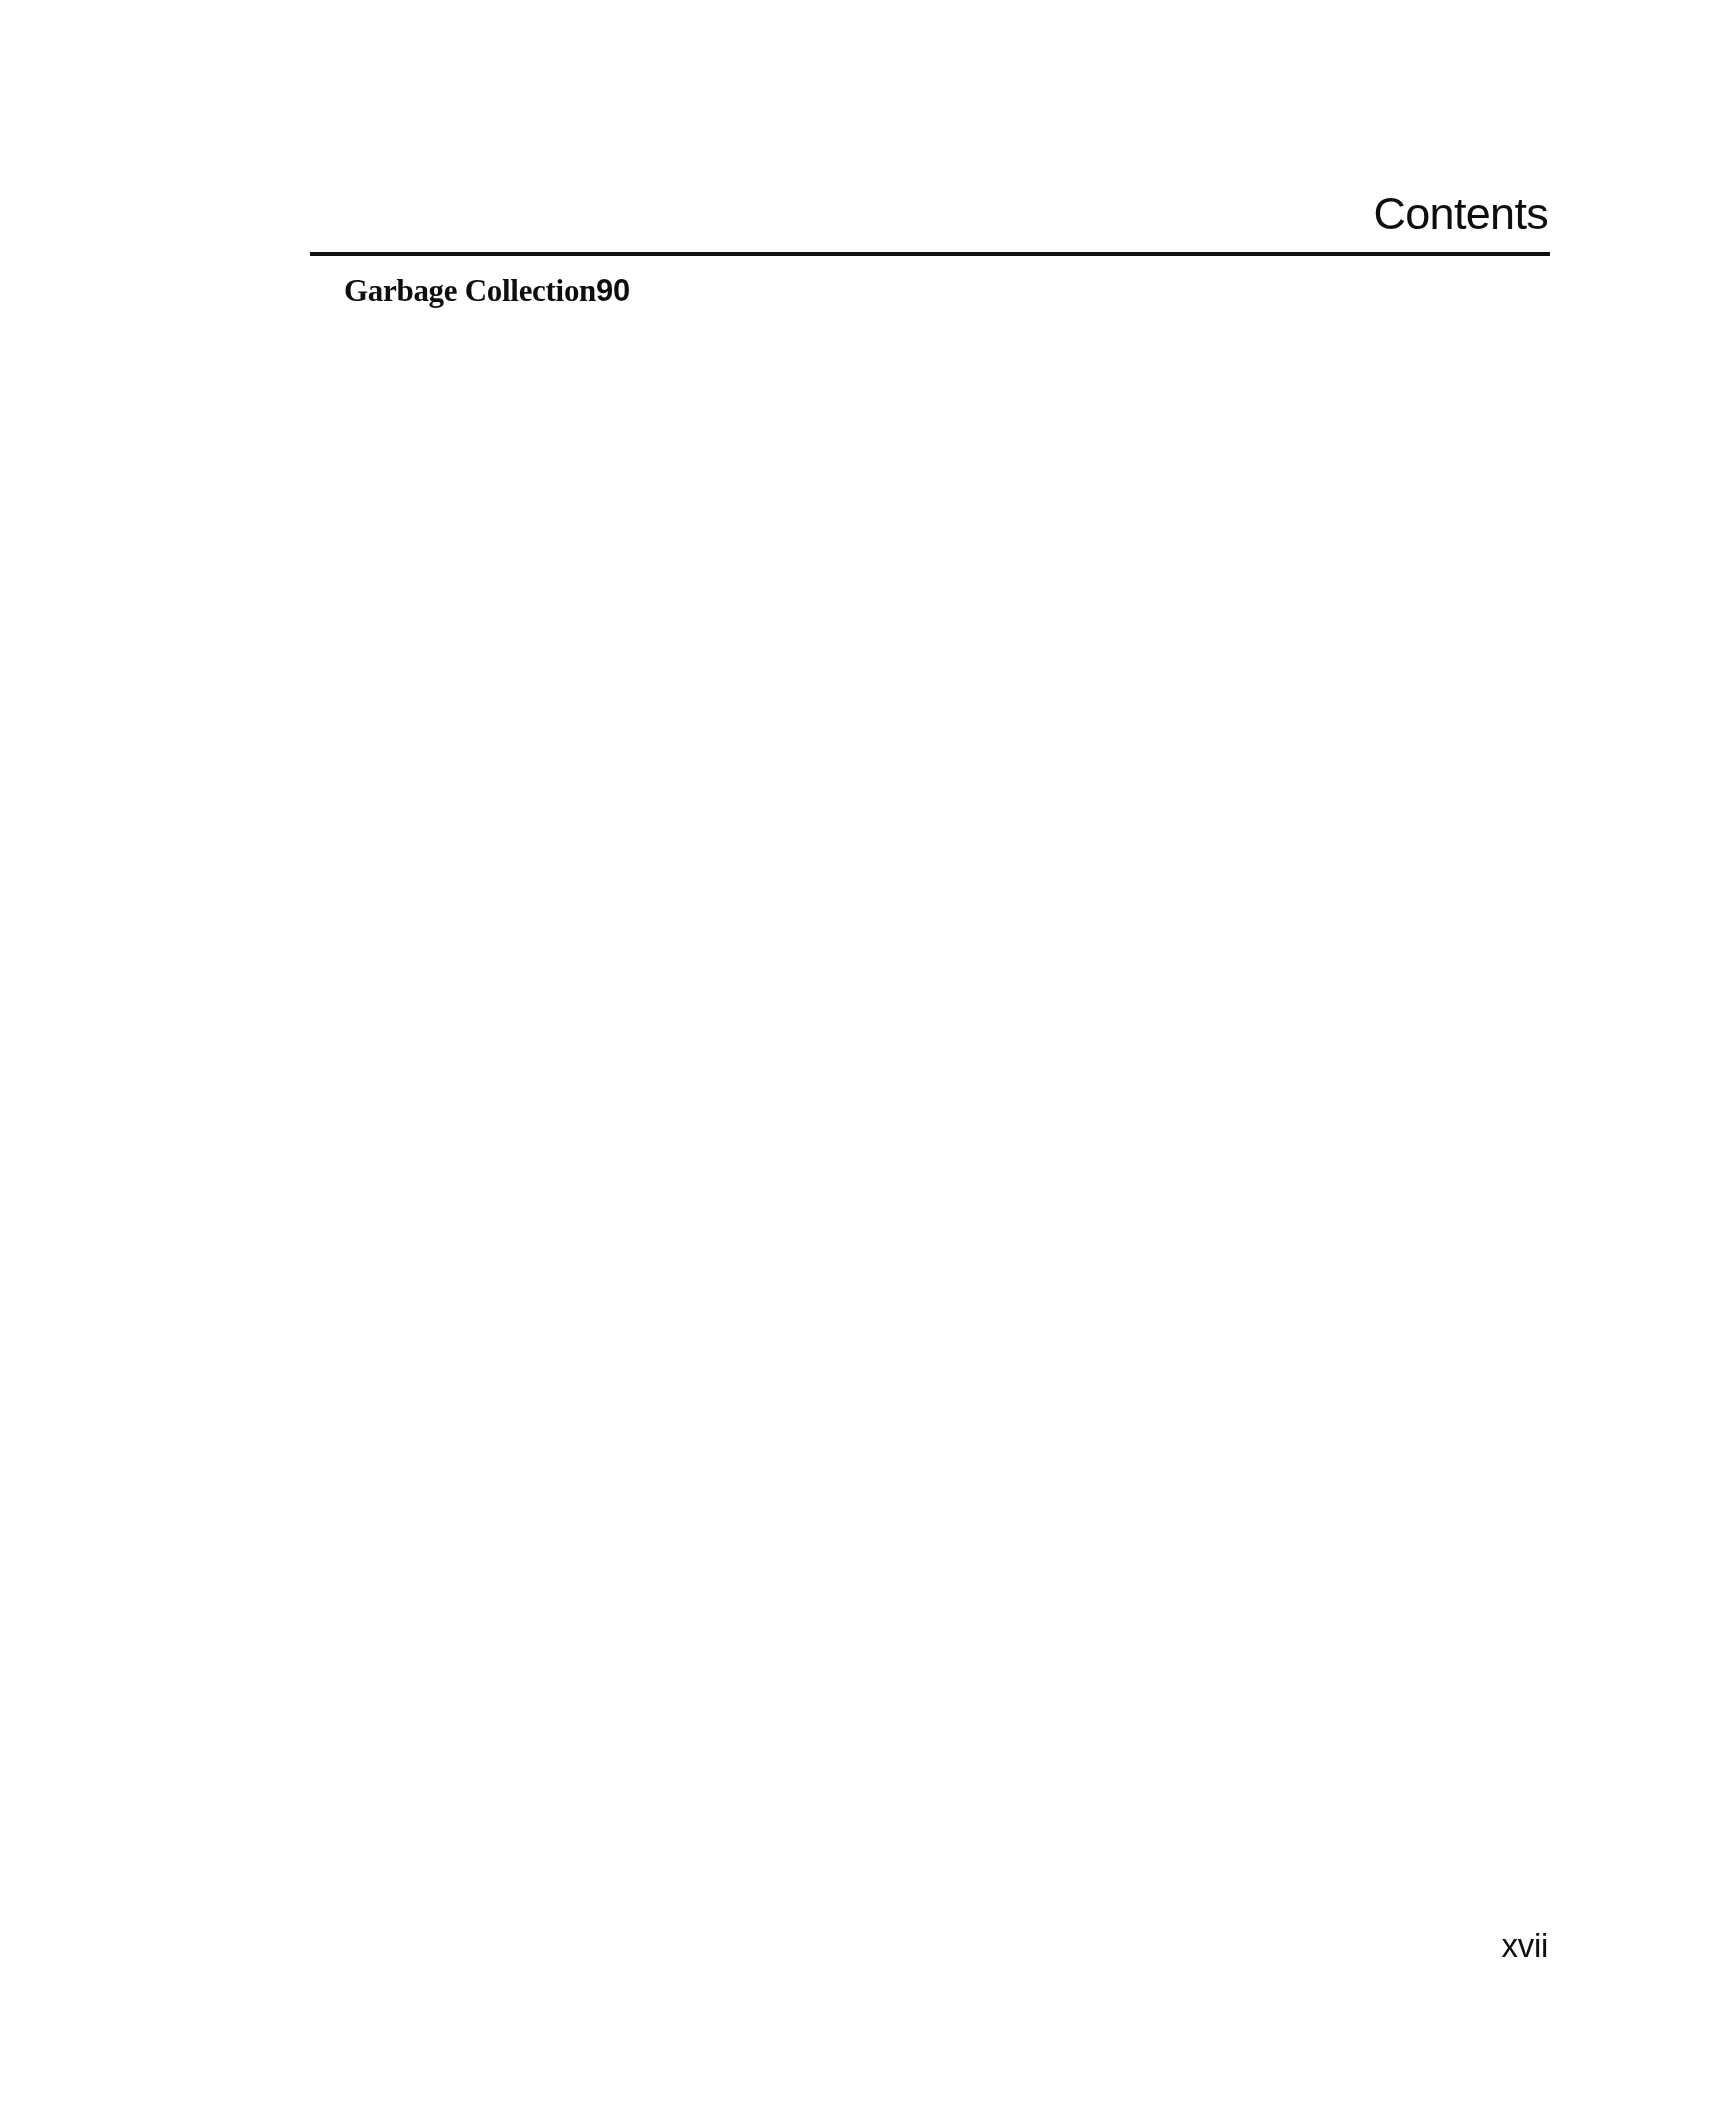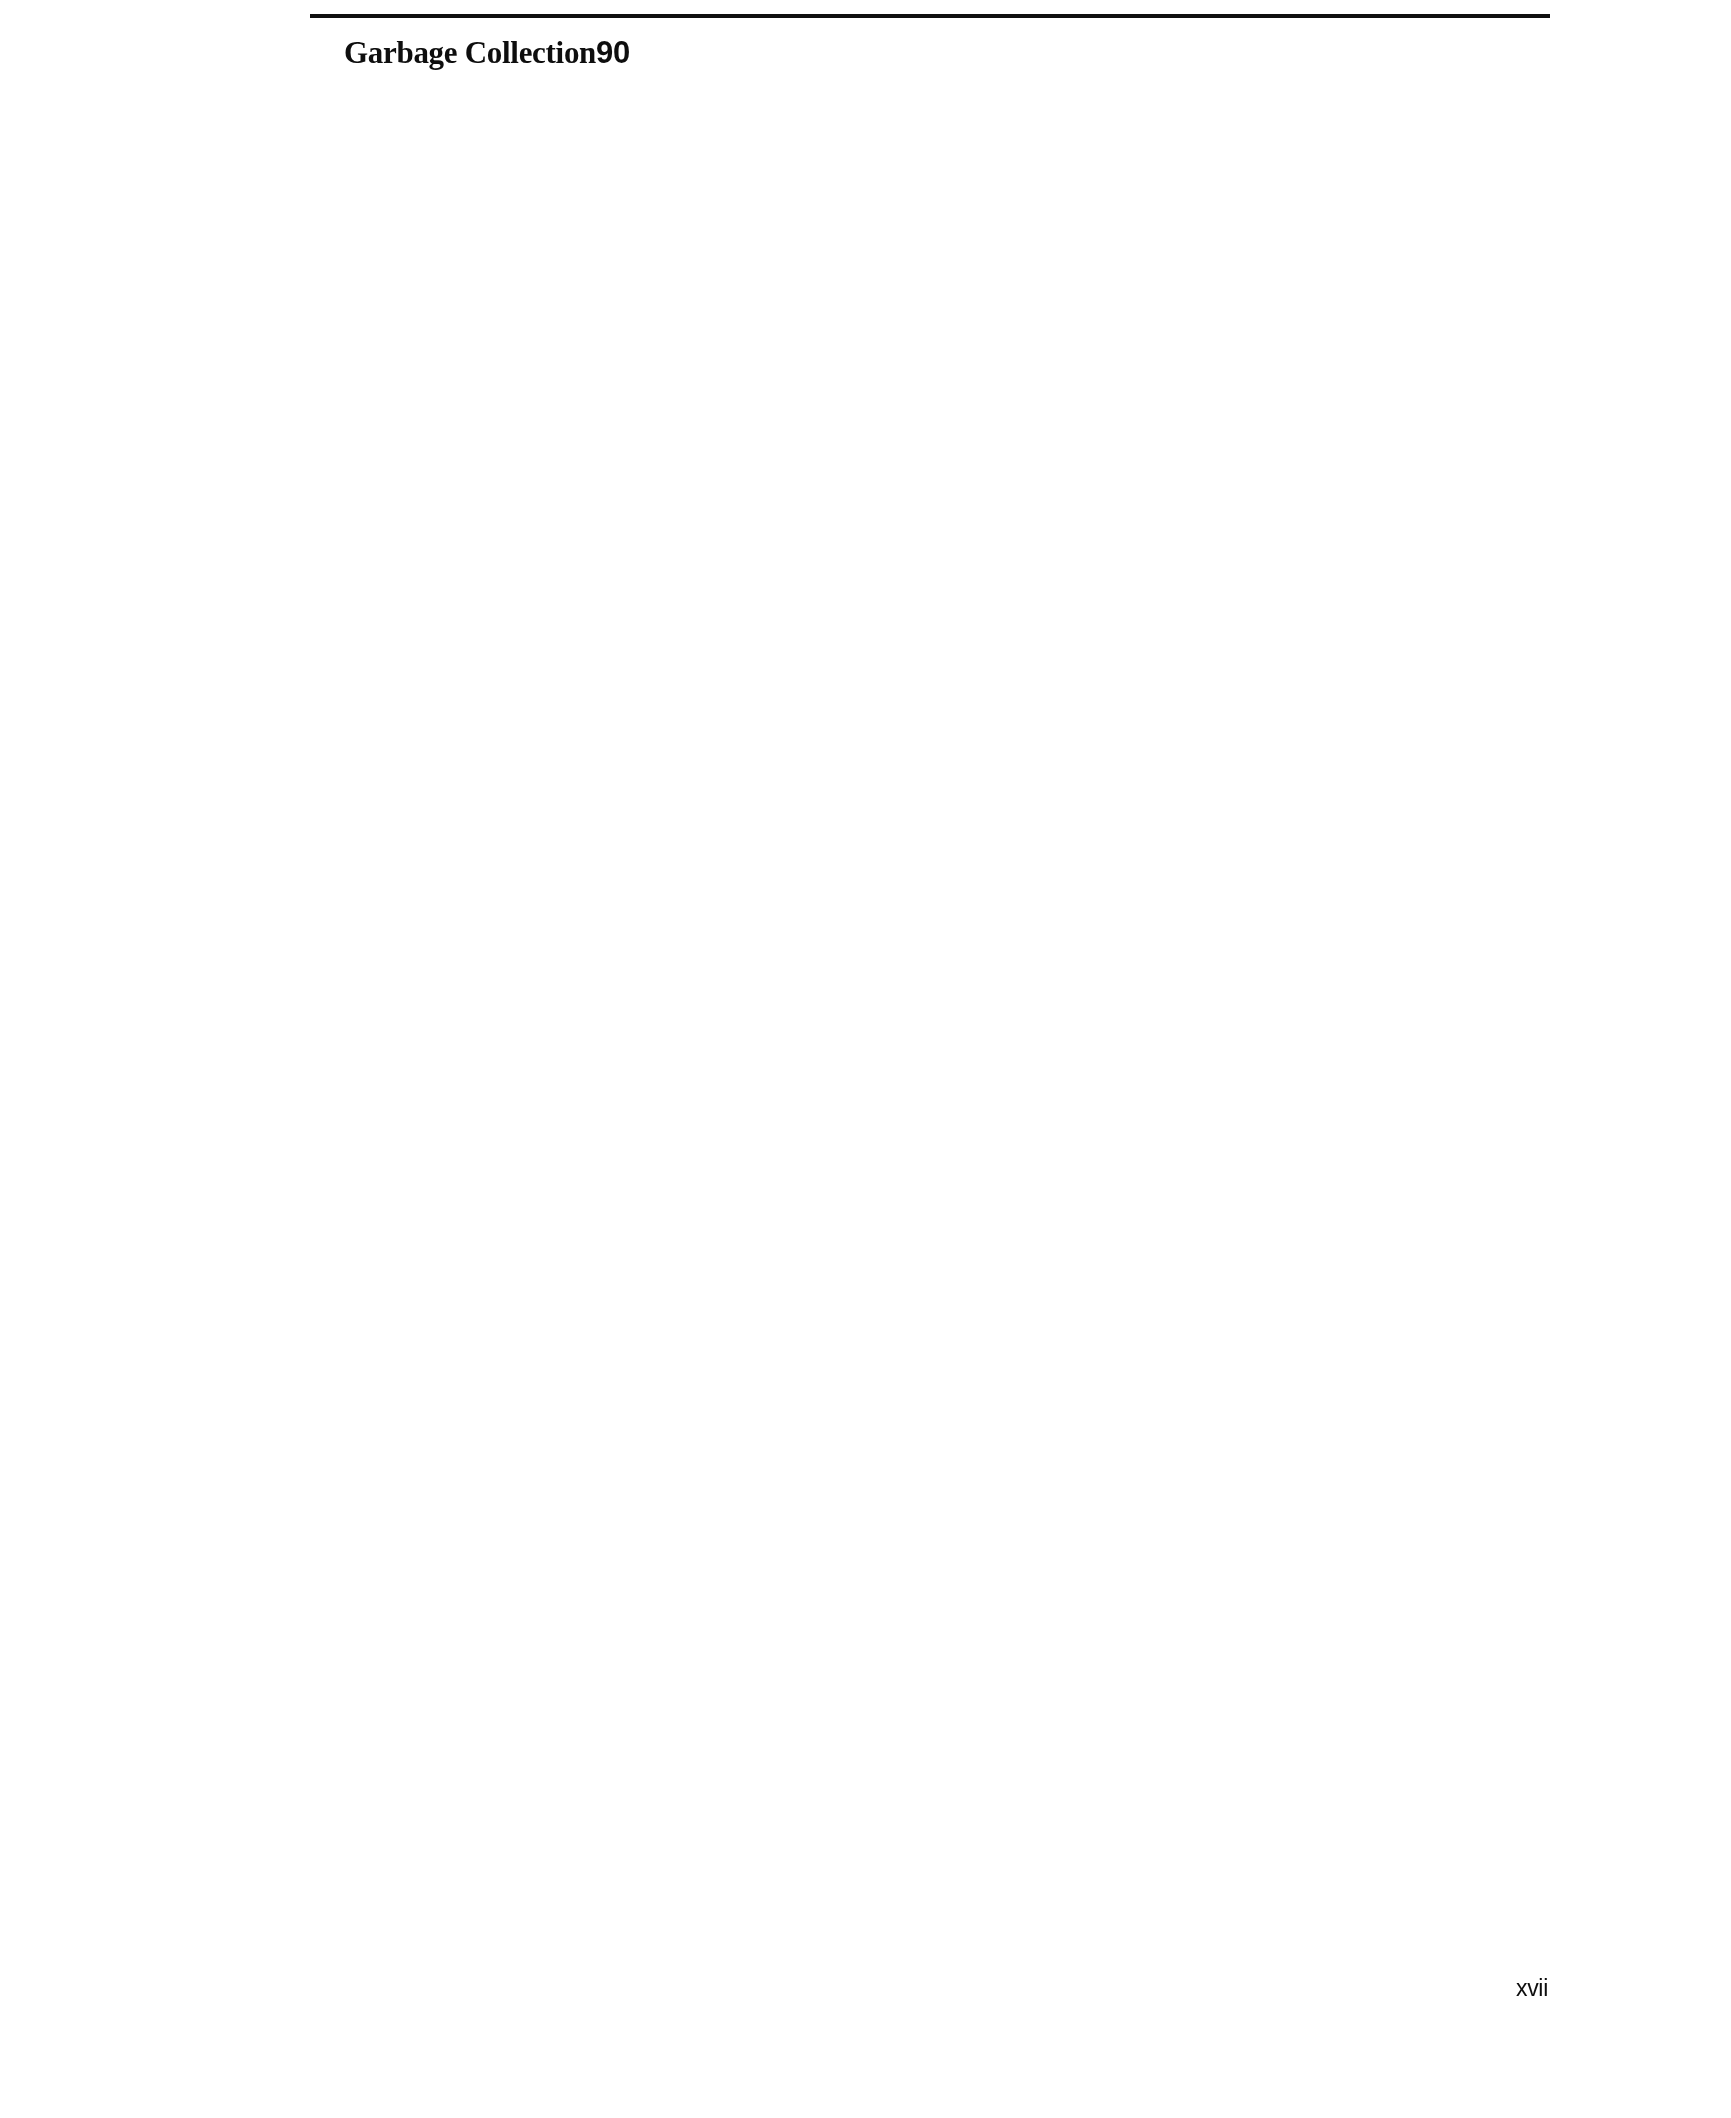--- a/index.html
+++ b/index.html
@@ -39,31 +39,33 @@
     letter-spacing:-0.3px;
   }
   .row .label{white-space:nowrap;font-family:Liberation Serif, serif;}
   .row .page{white-space:nowrap;}
   .level-1{padding-left:344px;}
   .bold{font-weight:700;}
   .footer{
     position:absolute;
     top:1926px;
     right:183px;
-    font-size:23px;
+    font-size:33px;
     line-height:39px;
     letter-spacing:-0.3px;
-    margin-top:43px;
   }
 </style>
 </head>
 <body>
 
 <div class="page">
 
+  <div class="header">
+    <div class="header-title">Contents</div>
+  </div>
 
   <hr class="header-rule">
 
   <div id="toc">
       <div class="toc-section section-0">
         <div class="row level-1 bold">
           <span class="label">Garbage Collection</span>
           <span class="page">90</span>
         </div>
       </div>

